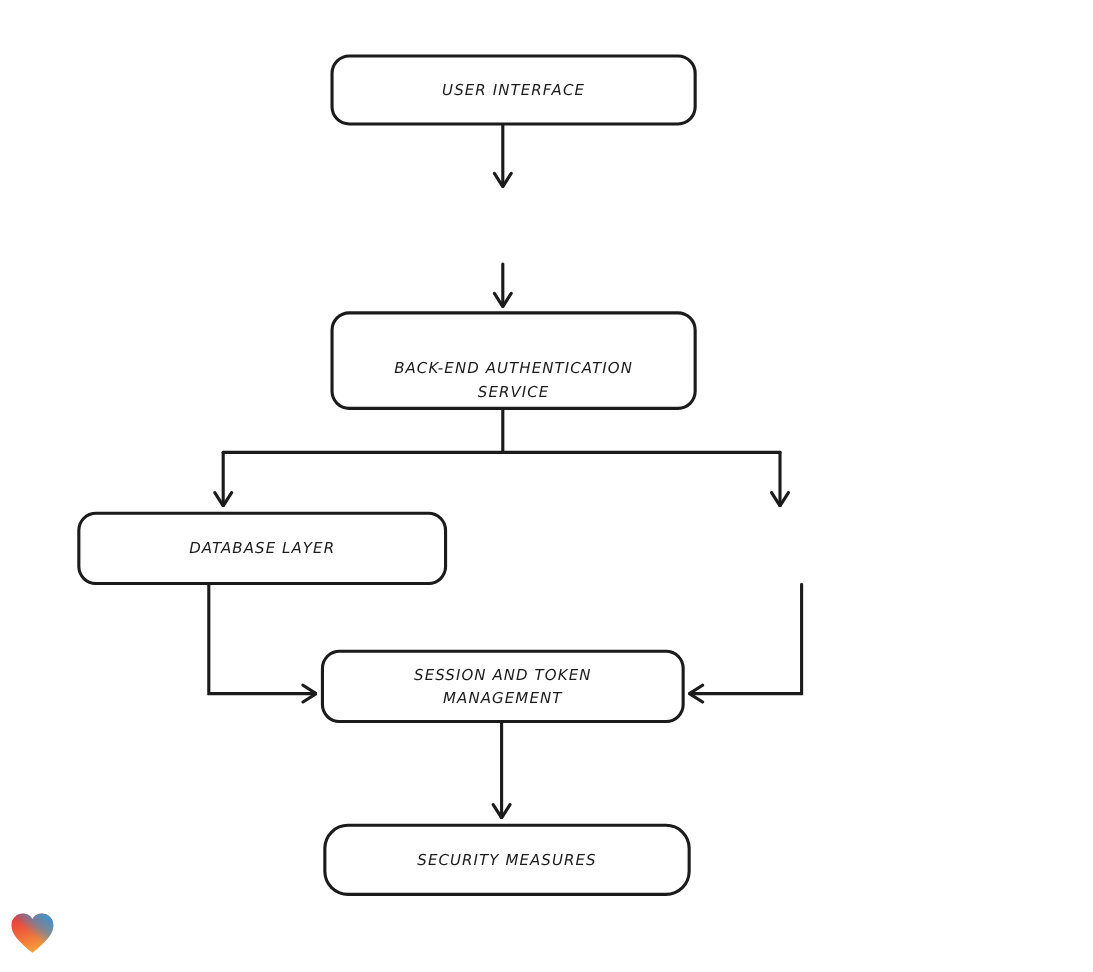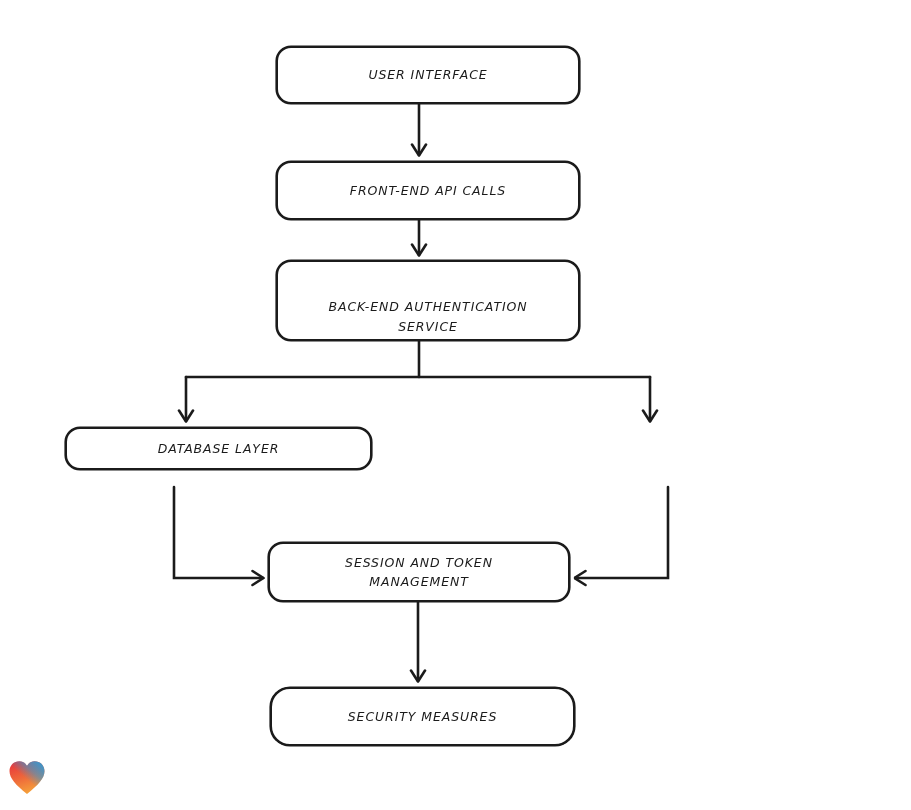--- a/index.html
+++ b/index.html
@@ -73,29 +73,26 @@
       <path d="M174,487 L174,578 L263,578" marker-end="url(#arrow)"></path>
       <path d="M668,487 L668,578 L575,578" marker-end="url(#arrow)"></path>
       <path d="M418,602 L418,681" marker-end="url(#arrow)"></path>
     </g>
   </svg>
 
   <div class="node" style="left:276px;top:46px;width:304px;height:58px;">
     <span>USER INTERFACE</span>
   </div>
 
-  <div class="node" style="left:276px;top:161px;width:304px;height:59px;">
-    <span>FRONT-END API CALLS</span>
-  </div>
 
   <div class="node" style="left:276px;top:260px;width:304px;height:81px;">
     <span style="max-width:230px;display:inline-block;margin-top:32px;">BACK-END AUTHENTICATION SERVICE</span>
   </div>
 
-  <div class="node" style="left:65px;top:427px;width:307px;height:43px;">
+  <div class="node" style="left:65px;top:427px;width:307px;height:60px;">
     <span>DATABASE LAYER</span>
   </div>
 
 
   <div class="node" style="left:268px;top:542px;width:302px;height:60px;">
     <span style="max-width:190px;display:inline-block;">SESSION AND TOKEN MANAGEMENT</span>
   </div>
 
   <div class="node" style="left:270px;top:687px;width:305px;height:59px;border-radius:20px;">
     <span>SECURITY MEASURES</span>

